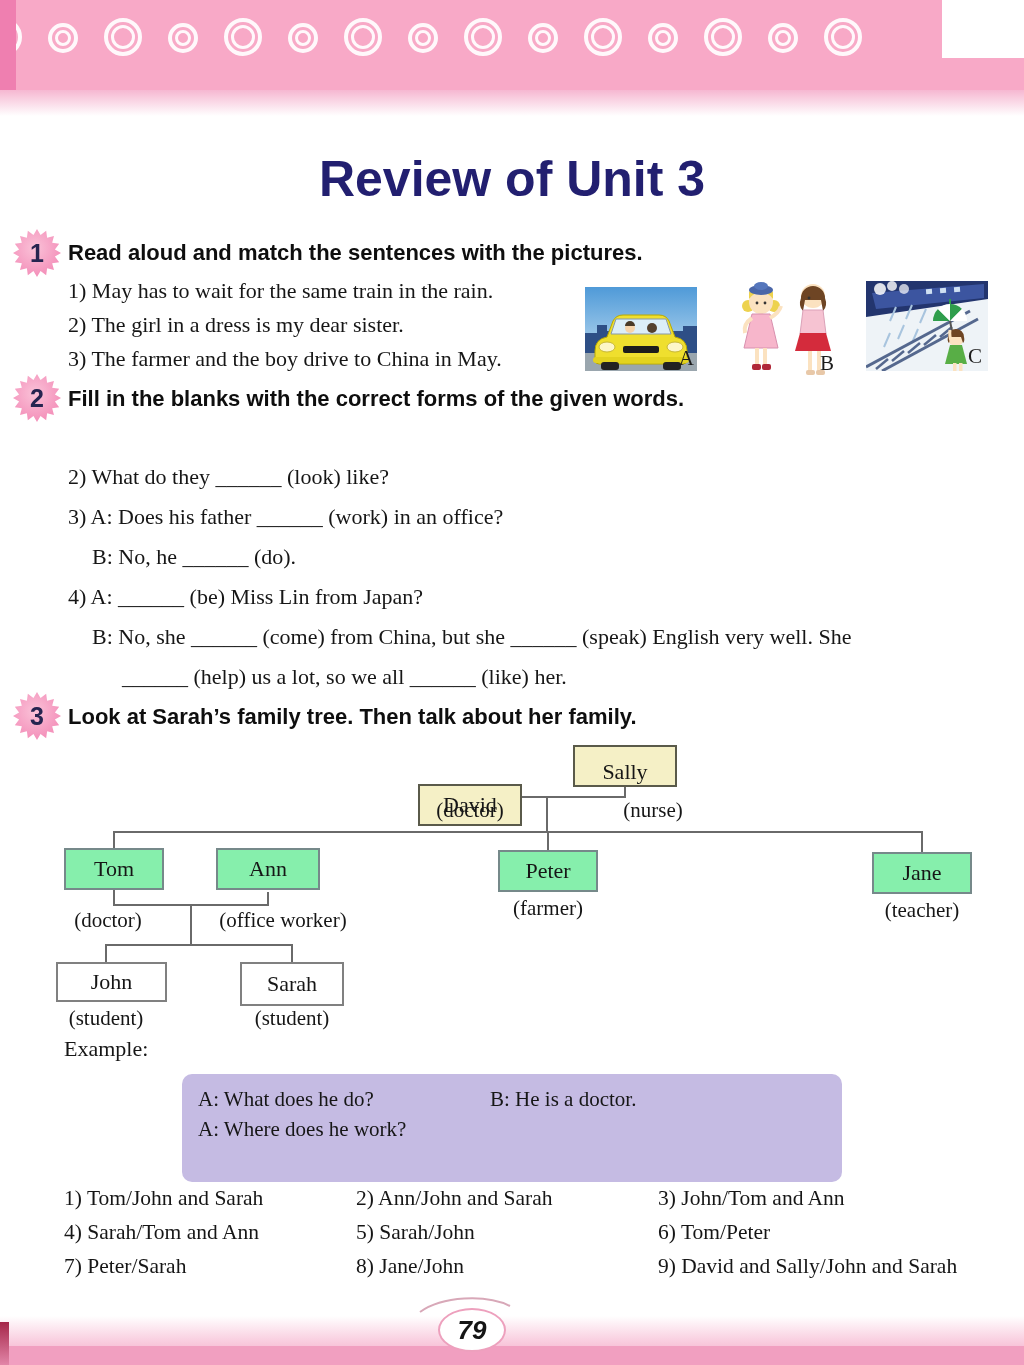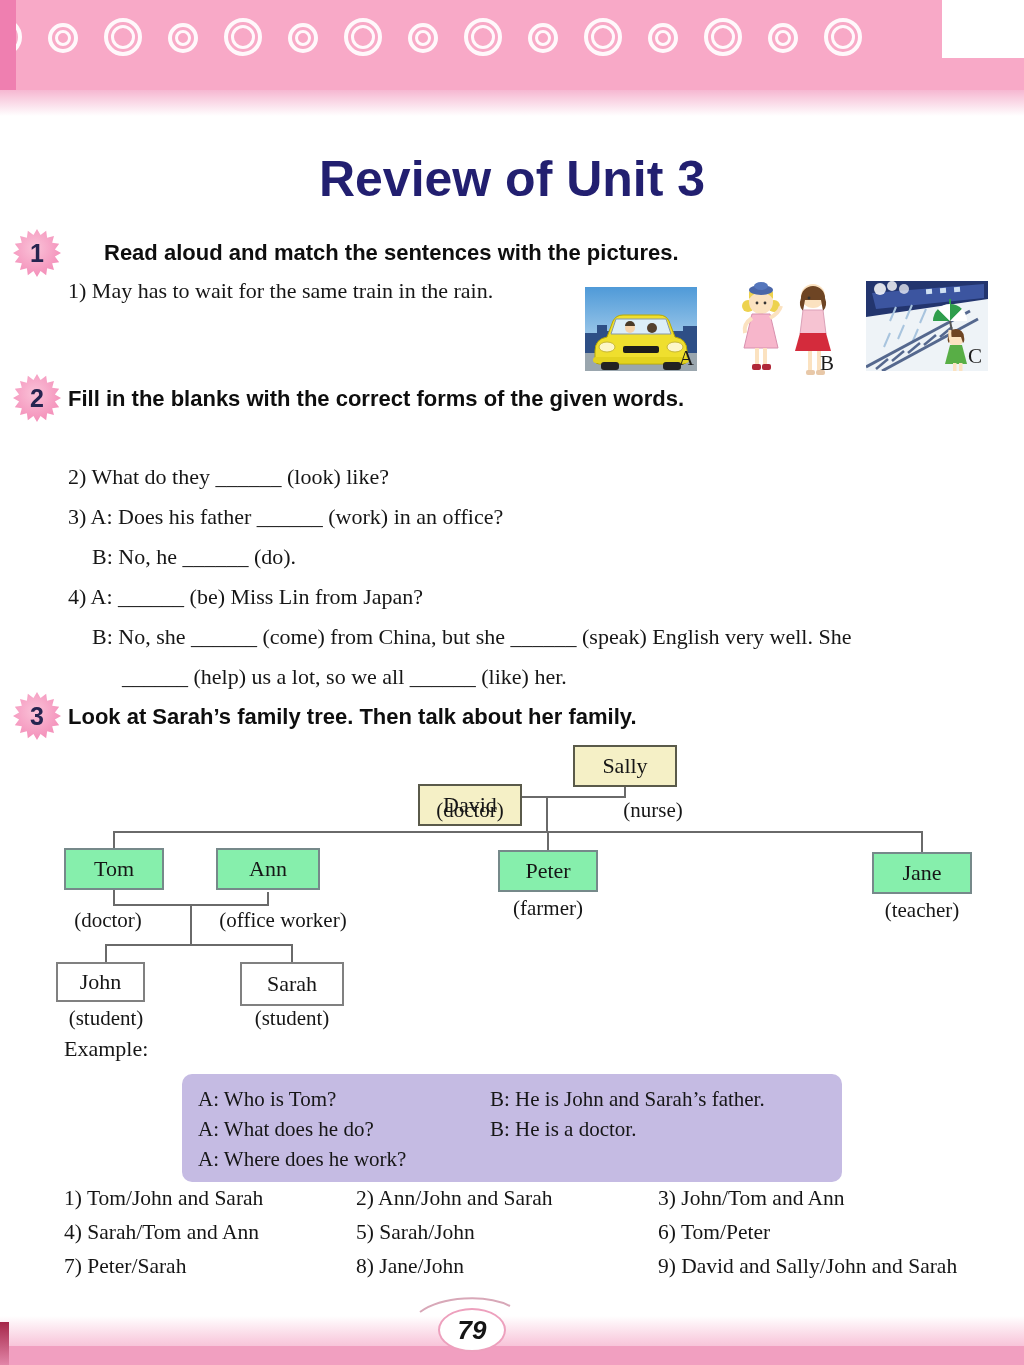--- a/index.html
+++ b/index.html
@@ -103,23 +103,25 @@
   </div>
   <div class="banner-left"></div>
   <div class="banner-notch"></div>
   <div class="banner-fade"></div>
 
   <div class="title">Review of Unit 3</div>
 
   <div class="badge" style="top:229px;">
     <span>1</span>
   </div>
-  <div class="sec-head" style="top:240px;margin-left:36px;">Read aloud and match the sentences with the pictures.</div>
+  <div class="sec-head" style="top:240px;">Read aloud and match the sentences with the pictures.</div>
   <div class="s1-lines">
     <div>1) May has to wait for the same train in the rain.</div>
+    <div>2) The girl in a dress is my dear sister.</div>
+    <div>3) The farmer and the boy drive to China in May.</div>
   </div>
 
   <div class="pic" style="left:585px;top:287px;width:112px;height:84px;">
     <svg width="112" height="84">
       <defs>
         <linearGradient id="sky" x1="0" y1="0" x2="0" y2="1">
           <stop offset="0" stop-color="#4f9ad8"></stop>
             <stop offset="1" stop-color="#cfe6f5"></stop>
         </linearGradient>
       </defs>
@@ -242,21 +244,21 @@
       <path d="M548,97 V115"></path>
       <path d="M114,155 V170 H268 V157"></path>
       <path d="M191,170 V210"></path>
       <path d="M106,227 V210 H292 V227"></path>
     </g>
   </svg>
 
   <div class="tbox gen1" style="left:418px;top:784px;width:104px;height:42px;">
       <span>David</span>
     </div>
-  <div class="tbox gen1" style="left:573px;top:745px;width:104px;height:42px;">
+  <div class="tbox gen1" style="left:573px;top:745px;width:104px;height:42px;align-items:flex-end;">
       <span>Sally</span>
     </div>
   <div class="job" style="left:470px;top:798px;">(doctor)</div>
   <div class="job" style="left:625px;top:798px;margin-left:28px;">(nurse)</div>
 
   <div class="tbox gen2" style="left:64px;top:848px;width:100px;height:42px;">
       <span>Tom</span>
     </div>
   <div class="tbox gen2" style="left:216px;top:848px;width:104px;height:42px;">
       <span>Ann</span>
@@ -265,35 +267,31 @@
       <span>Peter</span>
     </div>
   <div class="tbox gen2" style="left:872px;top:852px;width:100px;height:42px;">
       <span>Jane</span>
     </div>
   <div class="job" style="left:548px;top:896px;">(farmer)</div>
   <div class="job" style="left:922px;top:898px;">(teacher)</div>
   <div class="job" style="left:108px;top:908px;">(doctor)</div>
   <div class="job" style="left:283px;top:908px;">(office worker)</div>
 
-  <div class="tbox gen3" style="left:56px;top:962px;width:89px;height:40px;">
+  <div class="tbox gen3" style="left:56px;top:962px;width:111px;height:40px;">
       <span>John</span>
     </div>
   <div class="tbox gen3" style="left:240px;top:962px;width:104px;height:44px;">
       <span>Sarah</span>
     </div>
   <div class="job" style="left:106px;top:1006px;">(student)</div>
   <div class="job" style="left:292px;top:1006px;">(student)</div>
 
   <div class="ex-label">Example:</div>
   <div class="ex-box">
-    <div class="ex-row">
-      <div class="ex-a">A: Who is Tom?</div>
-      <div class="ex-b">B: He is John and Sarah’s father.</div>
-    </div>
     <div class="ex-row">
       <div class="ex-a">A: What does he do?</div>
       <div class="ex-b">B: He is a doctor.</div>
     </div>
     <div class="ex-row">
       <div class="ex-a">A: Where does he work?</div>
     </div>
   </div>
 
   <div class="prompts">

